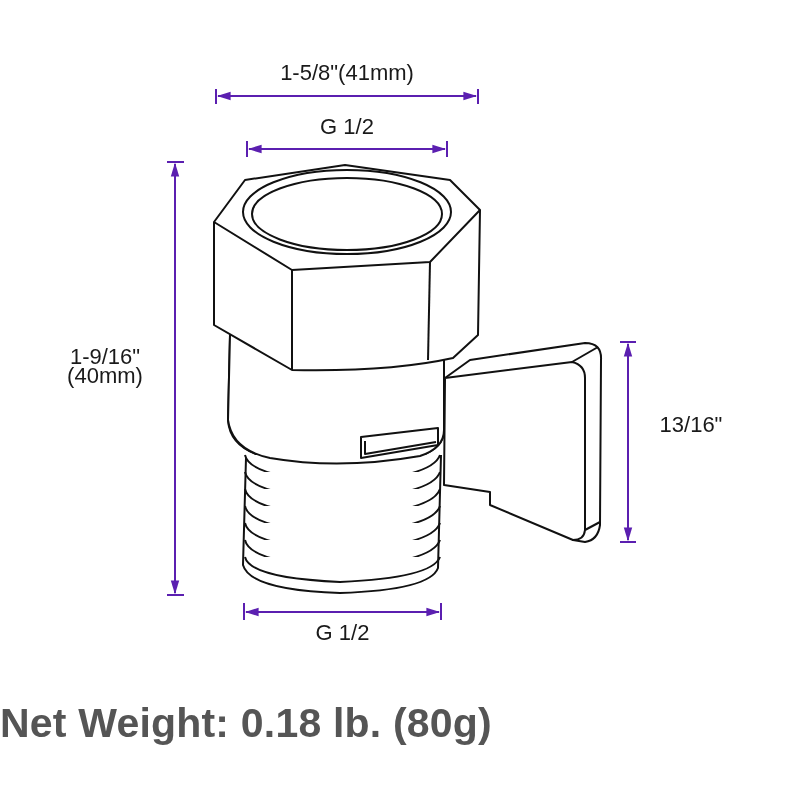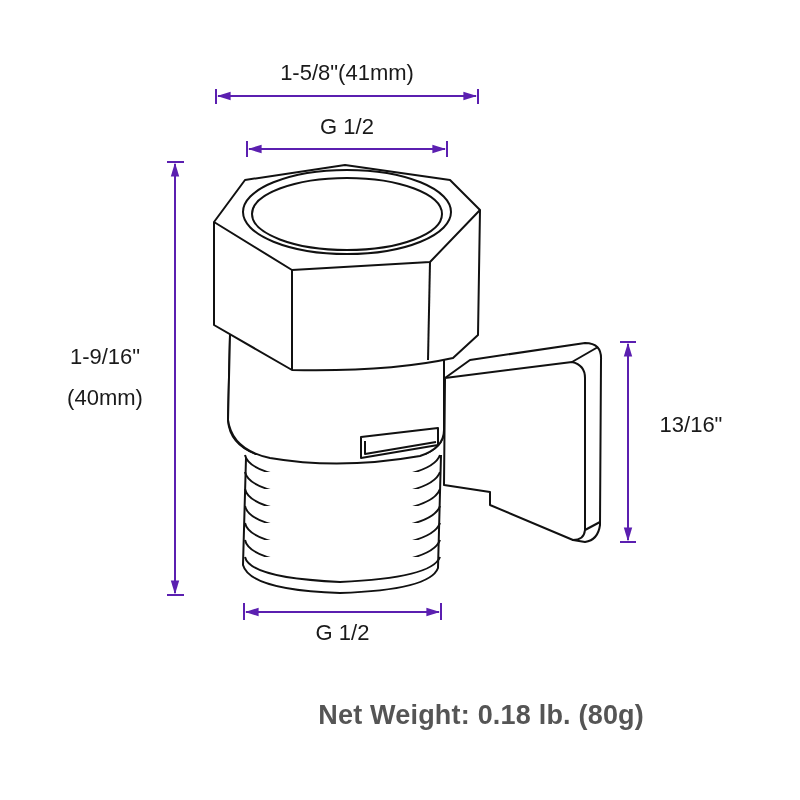--- a/index.html
+++ b/index.html
@@ -1,22 +1,22 @@
 <!DOCTYPE html>
 <html><head>
   <meta charset="utf-8">
   <style>
     html, body { margin: 0; padding: 0; background: #ffffff; }
     body { width: 800px; height: 800px; position: relative; overflow: hidden;
            font-family: "Liberation Sans", sans-serif; }
     .canvas { position: absolute; left: 0; top: 0; width: 800px; height: 800px; }
     .label { position: absolute; color: #1a1a1a; font-size: 22px; line-height: 26px;
              text-align: center; white-space: nowrap; }
-    .weight { position: absolute; left: 0; top: 700px; width: 644px; text-align: right;
-              font-size: 27px; font-weight: bold; color: #555555; letter-spacing: 0.2px; }
+    .weight { position: absolute; left: 0; top: 700px; width: 644px; text-align: left;
+              font-size: 41px; font-weight: bold; color: #555555; letter-spacing: 0.2px; }
   </style>
 </head>
 <body>
 
 <div class="canvas">
   <svg width="800" height="800" viewBox="0 0 800 800" xmlns="http://www.w3.org/2000/svg">
     <defs>
       <marker id="arr" viewBox="0 0 10 10" refX="9" refY="5" markerWidth="7" markerHeight="7" orient="auto-start-reverse">
         <path d="M0,2 L10,5 L0,8 z" fill="#5b1fb0"></path>
       </marker>
@@ -77,20 +77,20 @@
       <path d="M572,362 L598,347" fill="none"></path>
       <path d="M585,530 L600,522" fill="none"></path>
     </g>
   </svg>
 
   
   <div class="label" style="left:216px; top:60px; width:262px;">1-5/8"(41mm)</div>
   <div class="label" style="left:247px; top:114px; width:200px;">G 1/2</div>
 
   <div class="label" style="left:40px; top:344px; width:130px;">1-9/16"</div>
-  <div class="label" style="left:40px; top:385px; width:130px;">(40mm)</div>
+  <div class="label" style="left:40px; top:363px; width:130px;">(40mm)</div>
 
   <div class="label" style="left:636px; top:412px; width:110px;">13/16"</div>
 
   <div class="label" style="left:244px; top:620px; width:197px;">G 1/2</div>
 
   <div class="weight">Net Weight: 0.18  lb. (80g)</div>
 </div>
 
 </body></html>

